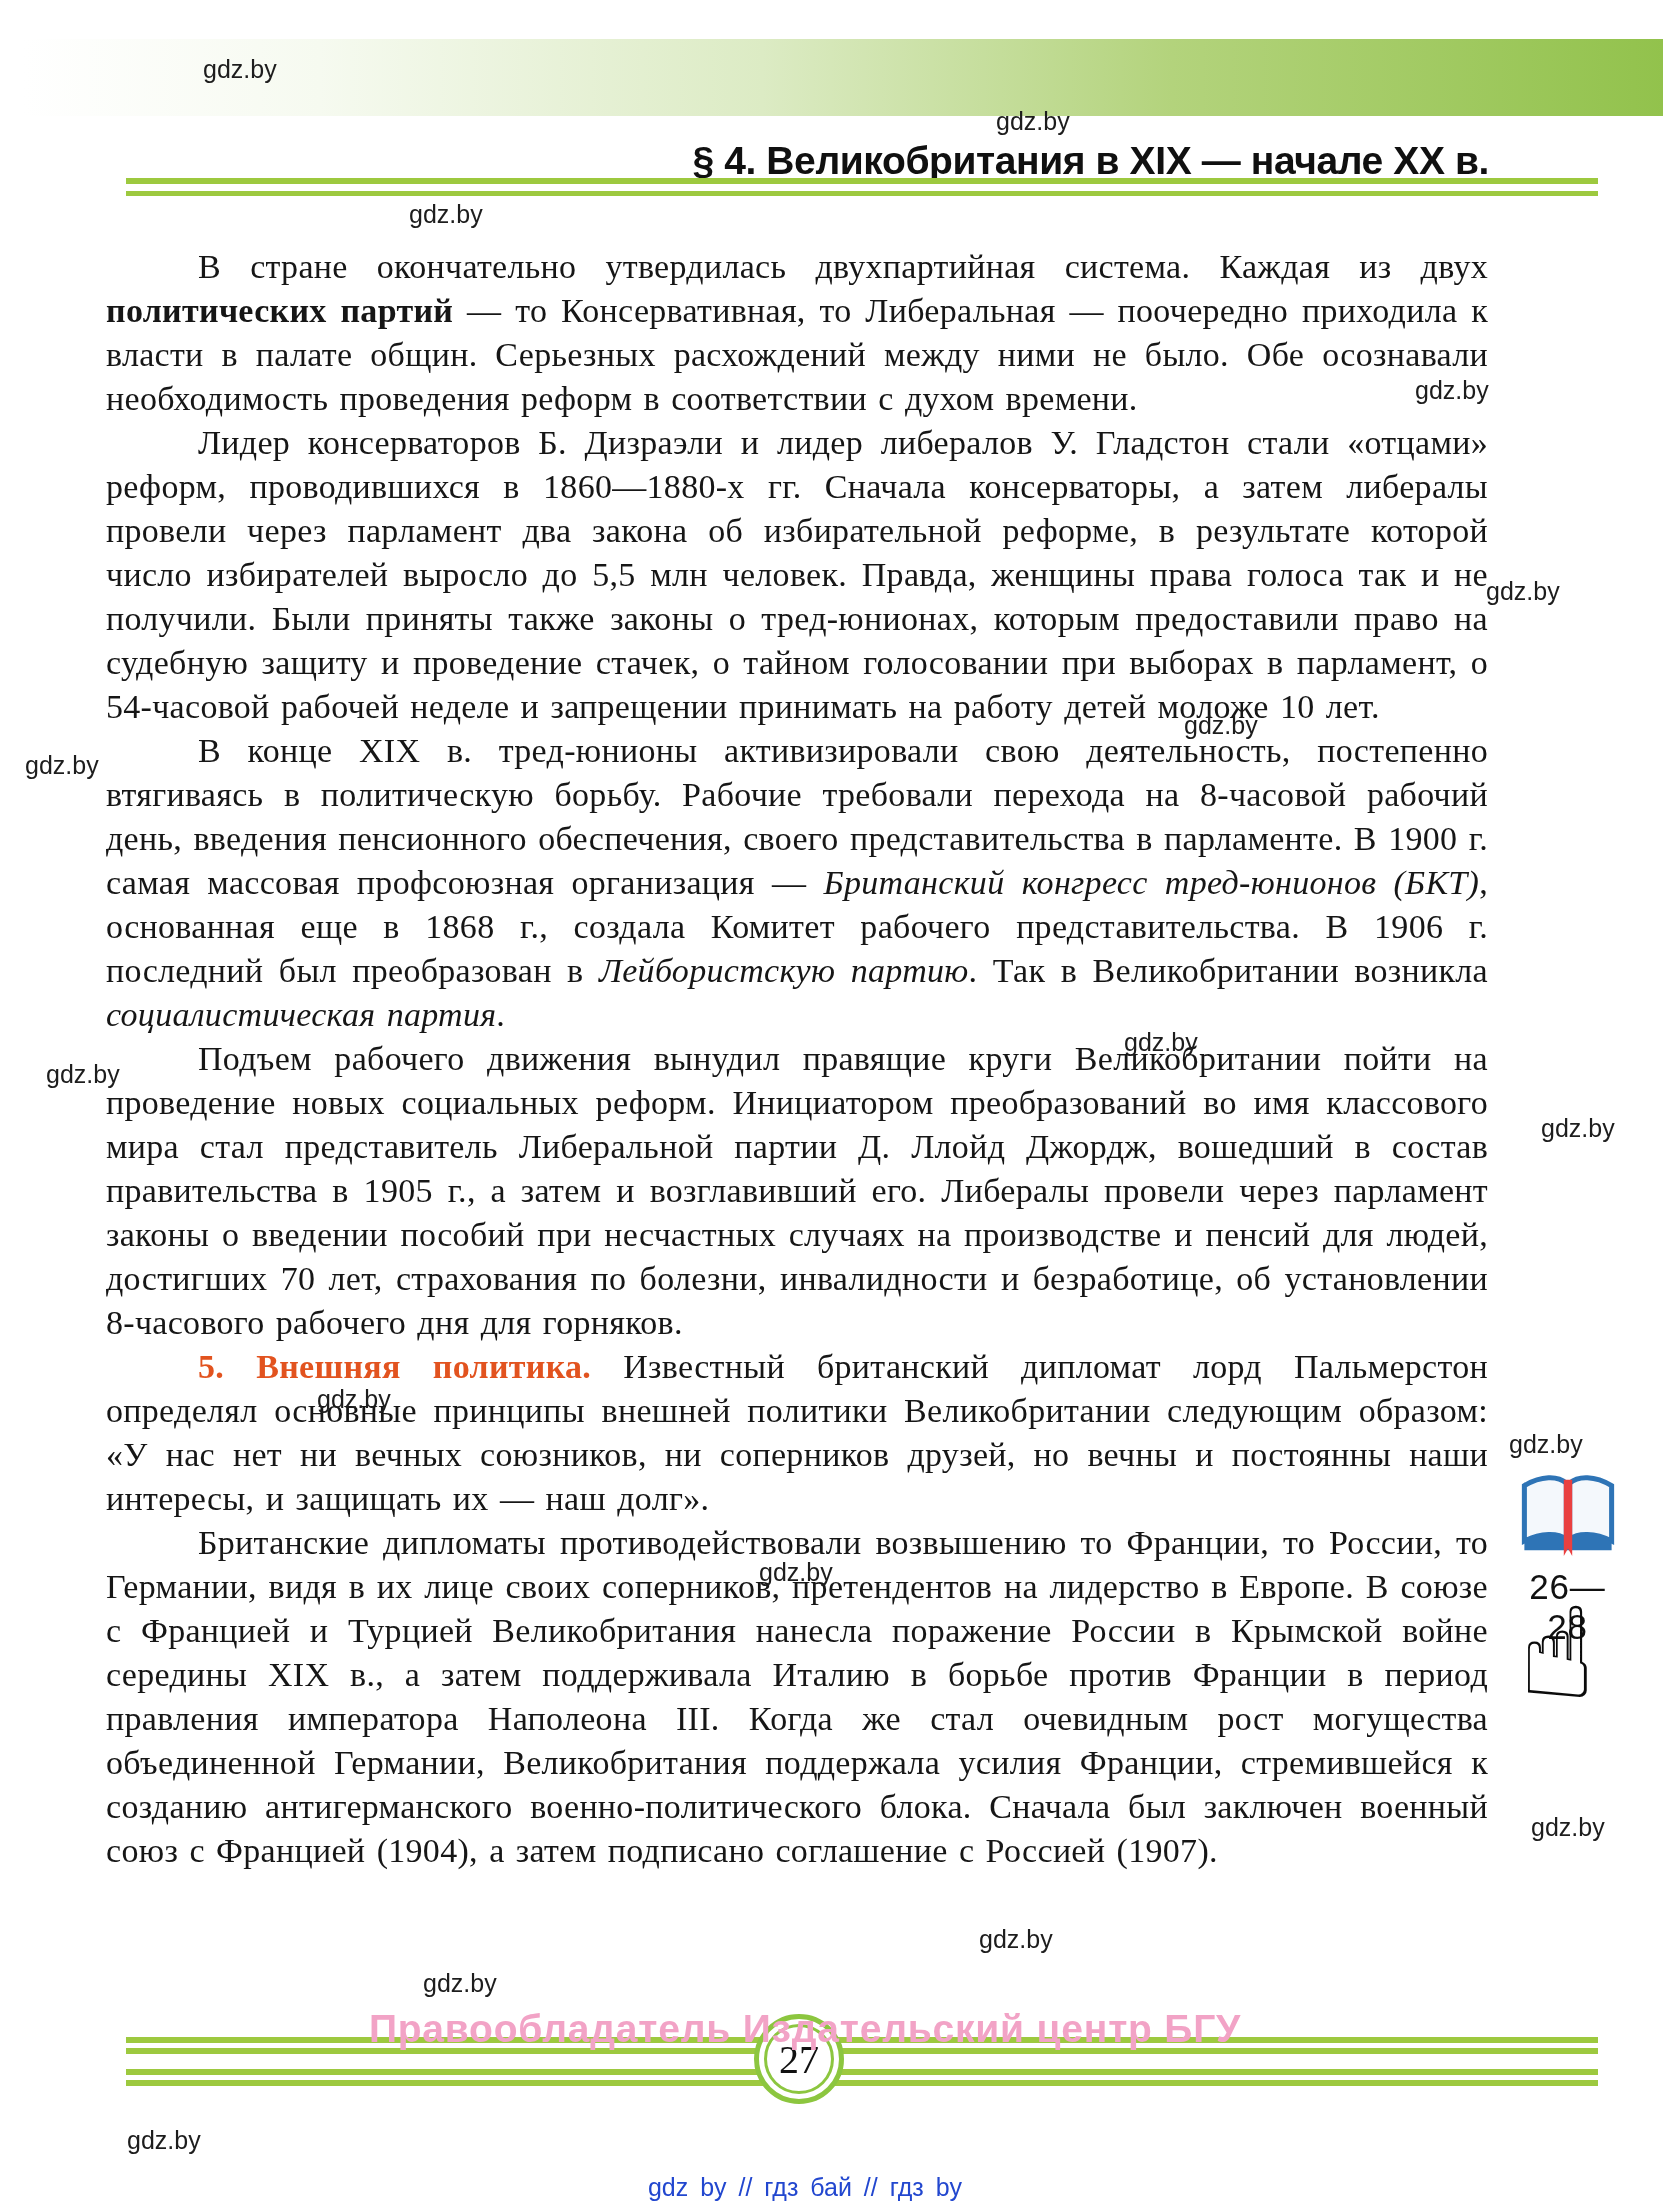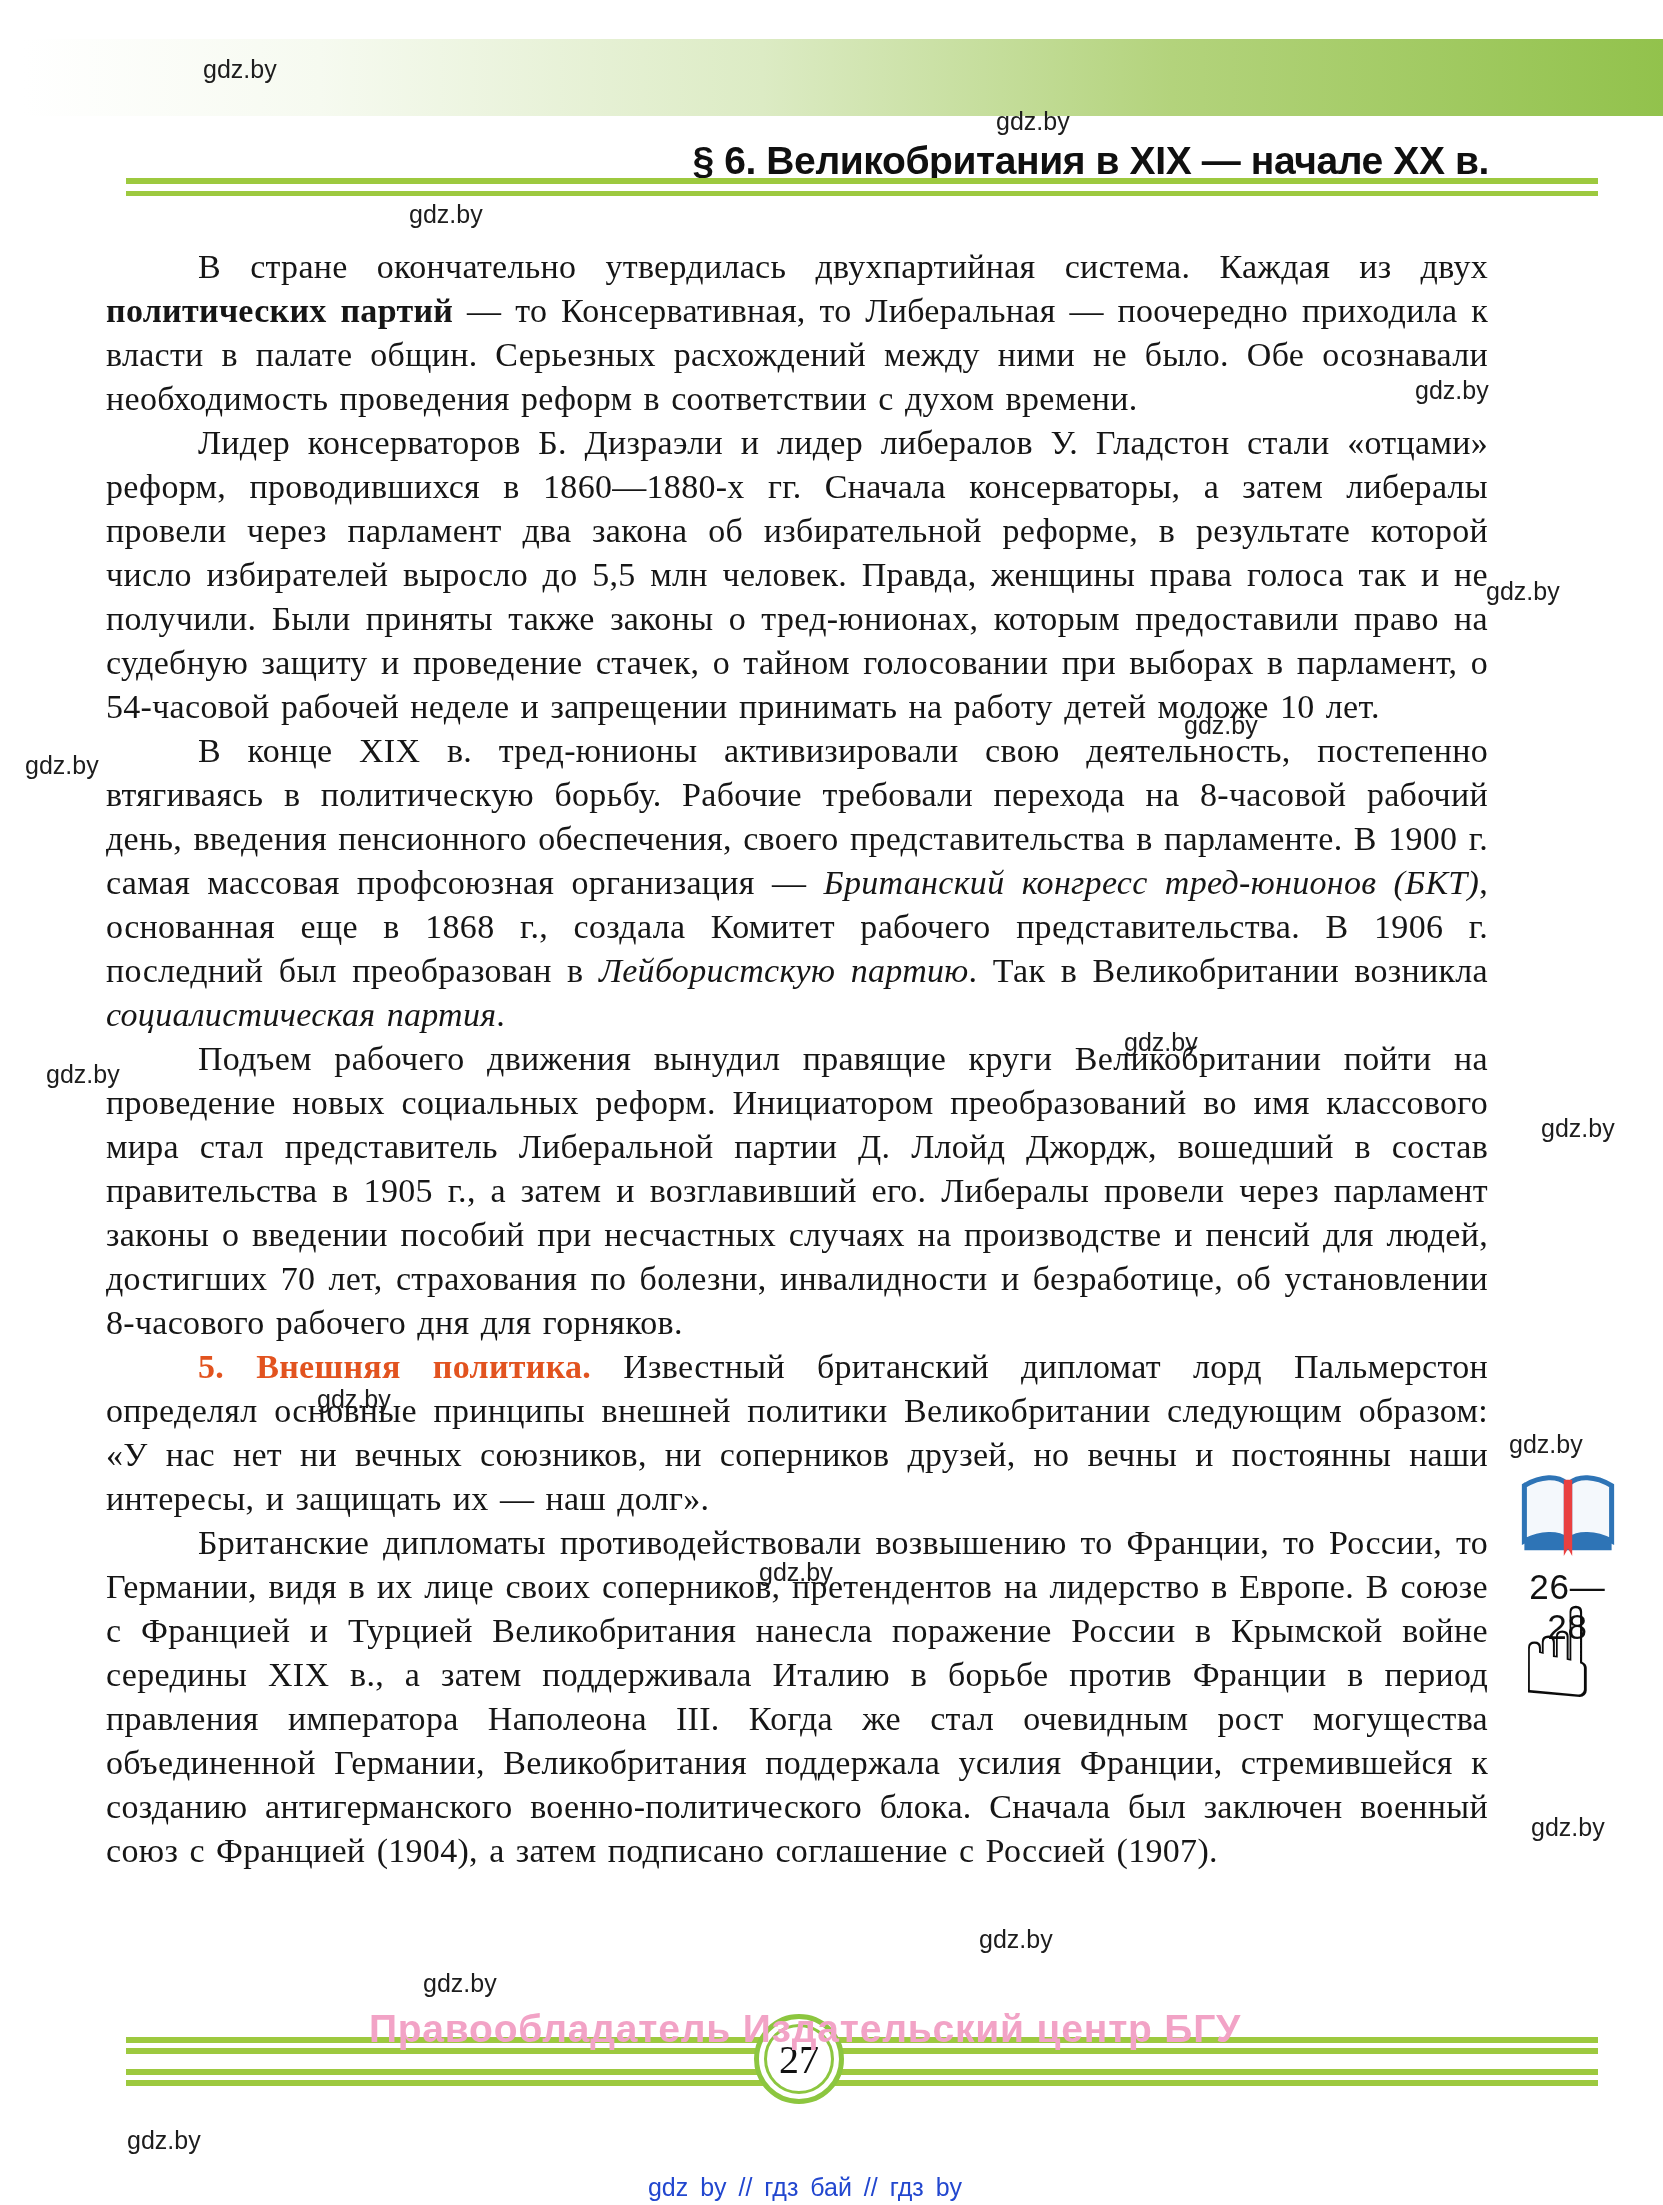--- a/index.html
+++ b/index.html
@@ -103,21 +103,21 @@
   }
 </style>
 </head>
 <body>
 
 <div class="page">
 
 
   <div class="grad-bar"></div>
 
-  <div class="title">§ 6. Великобритания в XIX — начале XX в.</div>
+  <div class="title">§ 4. Великобритания в XIX — начале XX в.</div>
 
   <div class="rule-top">
     <div class="ln"></div>
     <div class="ln"></div>
   </div>
 
   <div class="body-col">
       <p><span>В стране окончательно утвердилась двухпартийная система. Каждая из двух </span><span class="seg-b">политических партий</span><span> — то Консервативная, то Либеральная — поочередно приходила к власти в палате общин. Серьезных расхождений между ними не было. Обе осознавали необходимость проведения реформ в соответствии с духом времени.</span></p>
       <p><span>Лидер консерваторов Б. Дизраэли и лидер либералов У. Гладстон стали «отцами» реформ, проводившихся в 1860—1880-х гг. Сначала консерваторы, а затем либералы провели через парламент два закона об избирательной реформе, в результате которой число избирателей выросло до 5,5 млн человек. Правда, женщины права голоса так и не получили. Были приняты также законы о тред-юнионах, которым предоставили право на судебную защиту и проведение стачек, о тайном голосовании при выборах в парламент, о 54-часовой рабочей неделе и запрещении принимать на работу детей моложе 10 лет.</span></p>
       <p><span>В конце XIX в. тред-юнионы активизировали свою деятельность, постепенно втягиваясь в политическую борьбу. Рабочие требовали перехода на 8-часовой рабочий день, введения пенсионного обеспечения, своего представительства в парламенте. В 1900 г. самая массовая профсоюзная организация — </span><span class="seg-i">Британский конгресс тред-юнионов (БКТ)</span><span>, основанная еще в 1868 г., создала Комитет рабочего представительства. В 1906 г. последний был преобразован в </span><span class="seg-i">Лейбористскую партию</span><span>. Так в Великобритании возникла </span><span class="seg-i">социалистическая партия</span><span>.</span></p>

